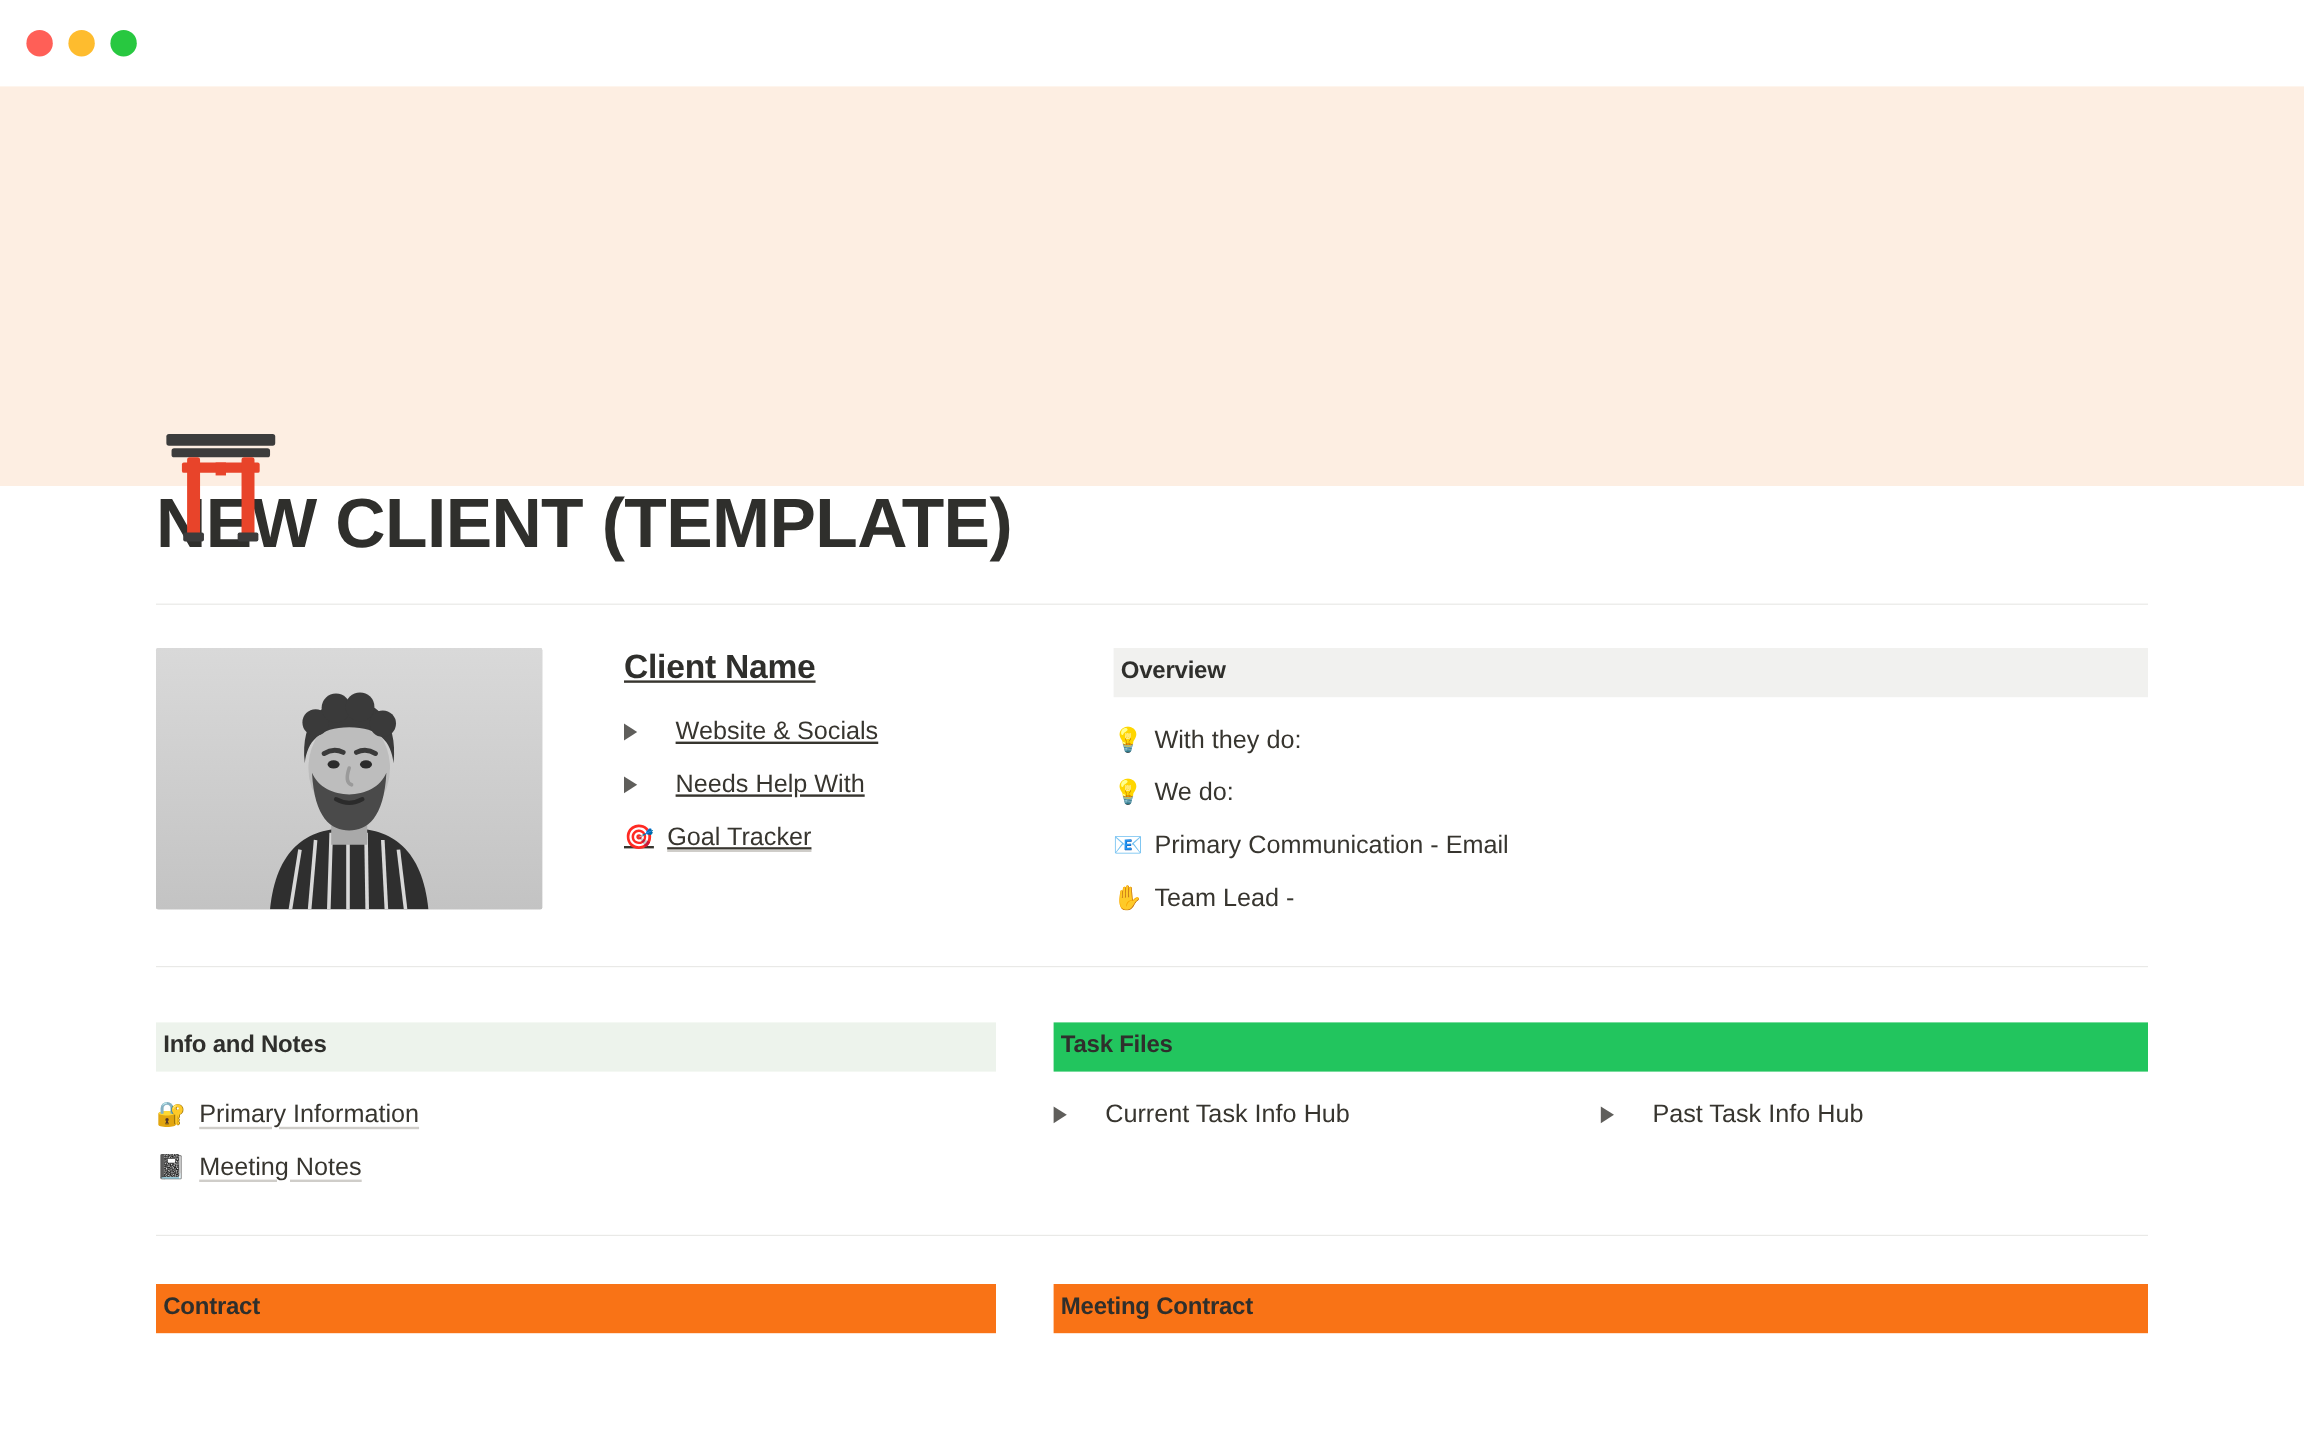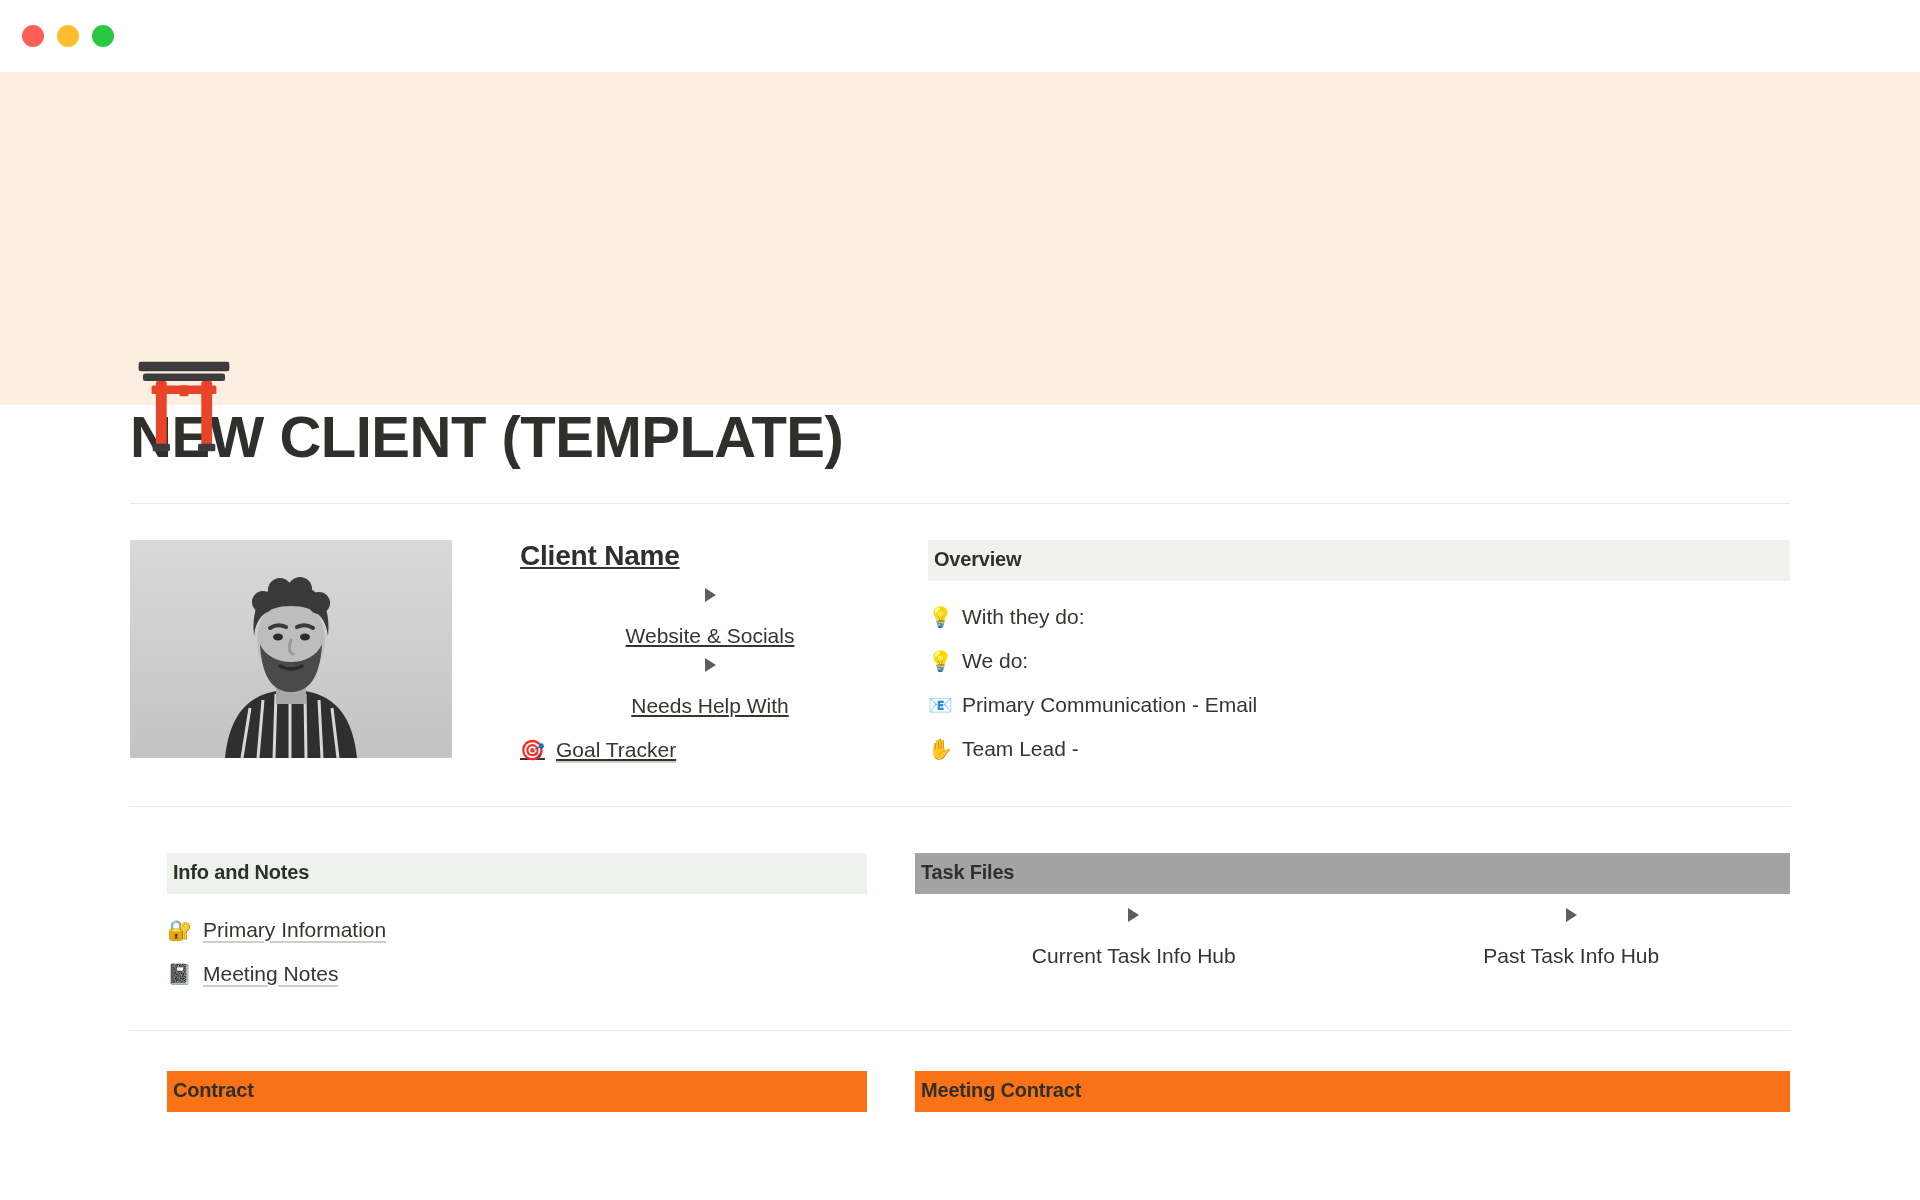--- a/index.html
+++ b/index.html
@@ -118,32 +118,31 @@
   .banner {
     font-size: 20px;
     font-weight: bold;
     padding: 8px 6px 10px 6px;
     margin: 0 0 14px 0;
     color: #2f2f2c;
     letter-spacing: -0.2px;
   }
   .banner-gray { background: #f1f1ef; }
   .banner-green { background: #edf3ec; }
-  .banner-blue { background: #a3a3a3; }
+  .banner-blue { background: #22c55e; }
   .banner-orange { background: #f97316; }
 
   .toggle-row {
     display: flex;
     align-items: center;
-    gap: 12px;
+    gap: 32px;
     font-size: 21px;
     line-height: 44px;
     color: #37352f;
     cursor: pointer;
-    flex-direction: column;
   }
   .tri {
     width: 0;
     height: 0;
     border-left: 11px solid #5f5e5b;
     border-top: 7px solid transparent;
     border-bottom: 7px solid transparent;
     display: inline-block;
     flex: none;
   }
@@ -175,21 +174,21 @@
     align-items: center;
     gap: 10px;
     font-size: 21px;
     line-height: 44px;
     color: #37352f;
   }
 
   .row-2 {
     margin-top: 46px;
   }
-  .col-left-half { width: 700px; flex: none; margin-left: 37px; }
+  .col-left-half { width: 700px; flex: none; }
   .col-right-half { flex: 1; padding-left: 48px; box-sizing: border-box; }
 
   .divider-2 {
     height: 1px;
     background: #e9e9e7;
     margin: 34px 130px 0 130px;
   }
 
   .sub-cols {
     display: flex;

